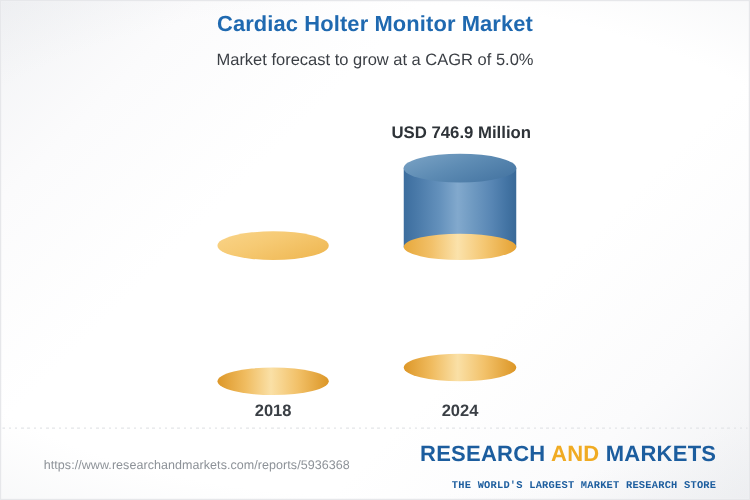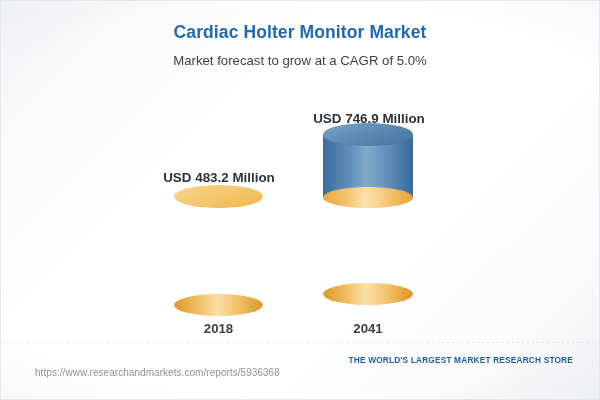--- a/index.html
+++ b/index.html
@@ -35,21 +35,21 @@
 
   
   .header {
     position: absolute;
     top: 0; left: 0; right: 0;
     text-align: center;
     z-index: 3;
   }
   .title {
     margin: 0;
-    padding-top: 21px;
+    padding-top: 8px;
     font-size: 17.5px;
     font-weight: bold;
     color: #1f69b0;
     letter-spacing: 0.1px;
   }
   .subtitle {
     margin: 0;
     padding-top: 10px;
     font-size: 13.2px;
     font-weight: normal;
@@ -143,21 +143,20 @@
         #e7a83b 0%, #f2c16a 25%, #fbe2ab 48%, #f4c671 72%, #e5a233 100%);
   }
 
   .bar-value {
     position: absolute;
     text-align: center;
     font-size: 13.4px;
     font-weight: bold;
     color: #2e3338;
     white-space: nowrap;
-    margin-top: 13px;
   }
   .bar-cat {
     position: absolute;
     text-align: center;
     font-size: 13.2px;
     font-weight: bold;
     color: #3a3f45;
     white-space: nowrap;
   }
 
@@ -197,41 +196,41 @@
     font-weight: bold;
     letter-spacing: 0.2px;
     line-height: 1.05;
     color: #1c5d9e;
     white-space: nowrap;
   }
   .logo-and {
     color: #f0ab23;
   }
   .logo-tag {
-    margin-top: 1px;
+    margin-top: 12px;
     font-size: 8.3px;
     font-weight: bold;
     letter-spacing: 0.18px;
     color: #1c5d9e;
     white-space: nowrap;
+    font-family: Liberation Mono, monospace;
   }
 </style>
 </head>
 <body>
 
 <div class="poster">
 
   <div class="header">
     <h1 class="title">Cardiac Holter Monitor Market</h1>
     <p class="subtitle">Market forecast to grow at a CAGR of 5.0%</p>
   </div>
 
   <div class="plot">
 
-    <div class="bar-value" style="left:138px; top:156px; width:160px;">USD 483.2 Million</div>
 
     <div class="cyl" style="left:173px; top:184px; width:89px; height:126px;">
       <div class="cyl-body yellow" style="top:11px; height:109px;"></div>
       <div class="cyl-bottom yellow" style="top:109px; height:22px;"></div>
       <div class="cyl-top yellow" style="top:0px; height:23px;"></div>
     </div>
 
     <div class="bar-cat" style="left:173px; top:320px; width:89px;">2018</div>
 
     <div class="bar-value" style="left:288px; top:97px; width:160px;">USD 746.9 Million</div>
@@ -240,27 +239,28 @@
 
       <div class="cyl-body blue" style="top:11px; height:64px;"></div>
 
       <div class="cyl-body yellow" style="top:75px; height:96px;"></div>
       <div class="cyl-bottom yellow" style="top:160px; height:22px;"></div>
 
       <div class="cyl-seam" style="top:64px; height:21px;"></div>
       <div class="cyl-top blue" style="top:0px; height:23px;"></div>
     </div>
 
-    <div class="bar-cat" style="left:322px; top:320px; width:90px;">2041</div>
+    <div class="bar-cat" style="left:322px; top:320px; width:90px;">2024</div>
 
   </div>
 
   <div class="footer-rule"></div>
 
   <div class="footer">
     <div class="footer-url">https://www.researchandmarkets.com/reports/5936368</div>
 
     <div class="logo">
+      <div class="logo-main"><span>RESEARCH </span><span class="logo-and">AND</span><span> MARKETS</span></div>
       <div class="logo-tag">THE WORLD'S LARGEST MARKET RESEARCH STORE</div>
     </div>
   </div>
 
 </div>
 
 </body></html>

